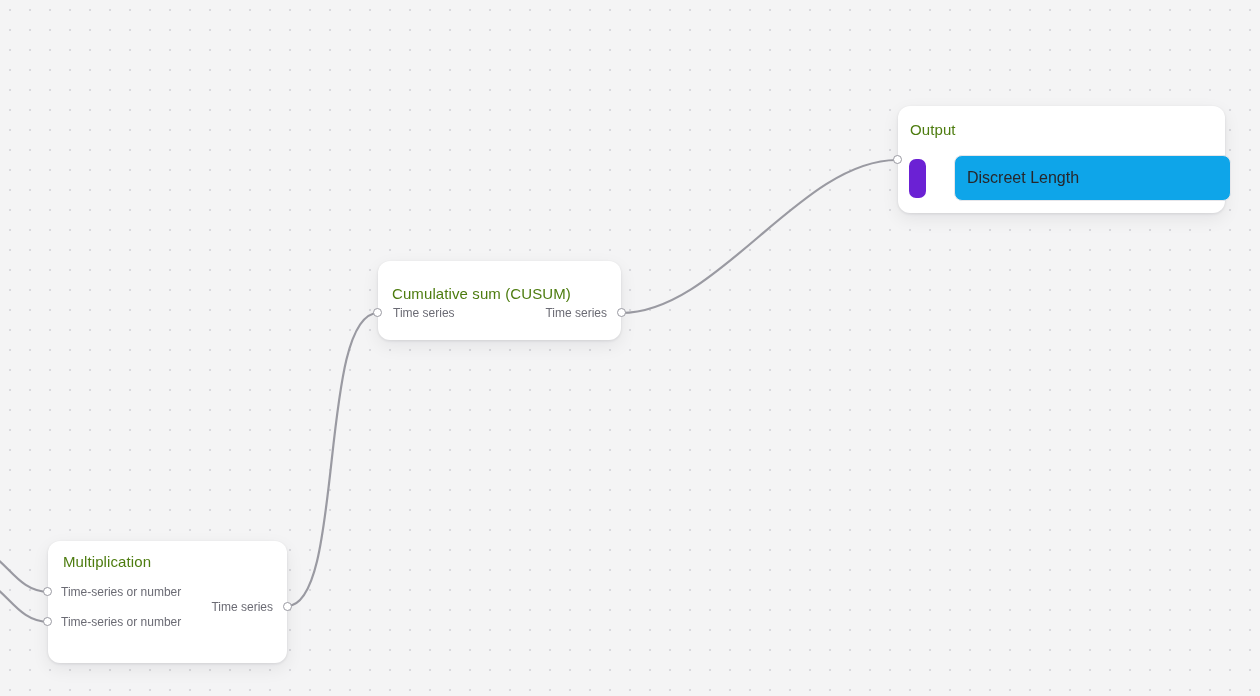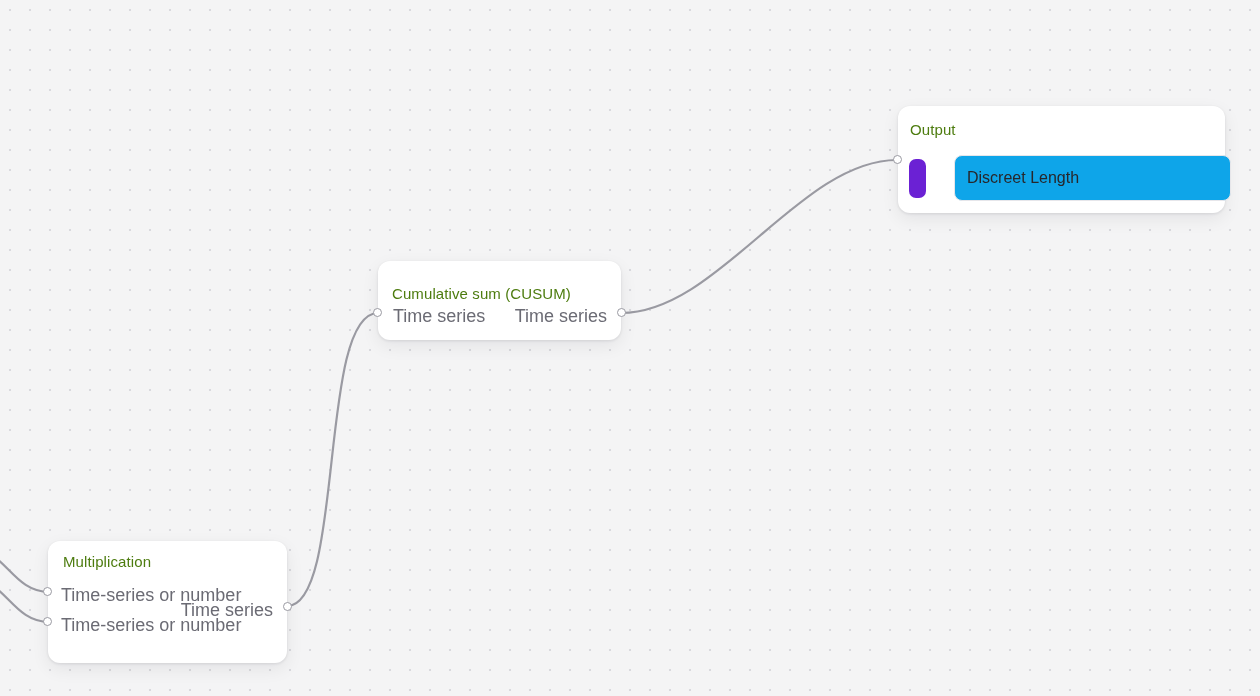--- a/index.html
+++ b/index.html
@@ -52,21 +52,21 @@
     z-index: 3;
     box-sizing: border-box;
   }
   .node-title {
     font-size: 15px;
     color: #4d7c0f;
     letter-spacing: 0.1px;
     white-space: nowrap;
   }
   .port-label {
-    font-size: 18px;
+    font-size: 12px;
     color: #6b6b74;
     white-space: nowrap;
   }
 
   
   .port {
     position: absolute;
     width: 9px;
     height: 9px;
     border-radius: 50%;

